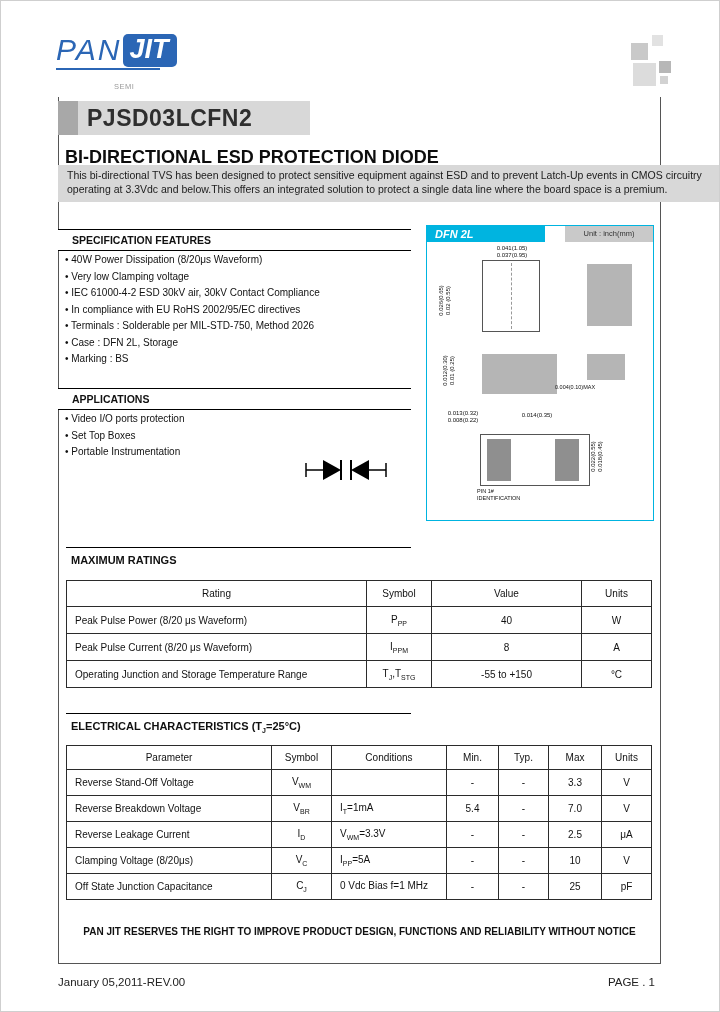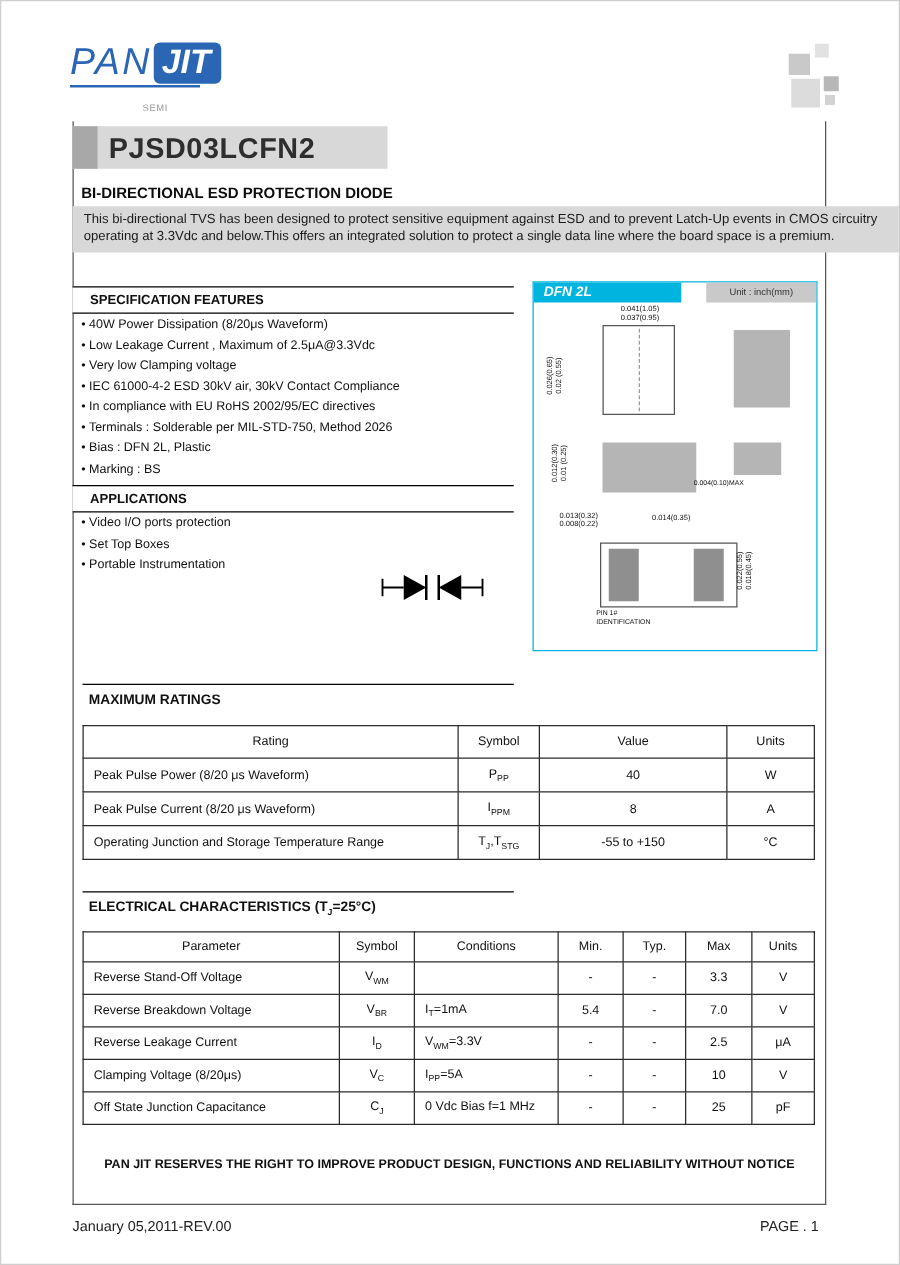--- a/index.html
+++ b/index.html
@@ -29,21 +29,21 @@
   .dq3 { left:14px; top:28px; width:23px; height:23px; background:#dcdcdc; }
   .dq4 { left:40px; top:26px; width:12px; height:12px; background:#b7b7b7; }
   .dq5 { left:41px; top:41px; width:8px;  height:8px;  background:#d2d2d2; }
 
   
   .part-bar { position:absolute; left:57px; top:100px; width:252px; height:34px;
               background:#d8d8d8; display:flex; align-items:center; }
   .part-sq { width:20px; height:34px; background:#a8a8a8; }
   .part-no { font-size:23px; font-weight:bold; color:#2e2e2e; margin-left:9px; letter-spacing:0.5px; }
 
-  .doc-title { position:absolute; left:64px; top:146px; font-size:12px; font-weight:bold; color:#0d0d0d; }
+  .doc-title { position:absolute; left:64px; top:146px; font-size:18px; font-weight:bold; color:#0d0d0d; }
 
   .intro { position:absolute; left:57px; top:164px; width:688px; background:#d8d8d8;
            padding:4px 10px 6px 9px; font-size:10.5px; line-height:13.6px; color:#1b1b1b; }
 
   
   .sec-hdr { position:absolute; left:57px; width:353px; border-top:1px solid #000; border-bottom:1px solid #000;
              padding:4px 0 4px 14px; font-size:10.5px; font-weight:bold; background:#fff; }
   .bullets { position:absolute; left:64px; width:346px; font-size:10px; color:#111; }
   .bullets div { line-height:16.5px; }
   .bullets div::before { content:"• "; }
@@ -125,26 +125,25 @@
     <div class="part-no">PJSD03LCFN2</div>
   </div>
 
   <div class="doc-title">BI-DIRECTIONAL ESD PROTECTION DIODE</div>
 
   <div class="intro">This bi-directional TVS has been designed to protect sensitive equipment against ESD and to prevent Latch-Up events in CMOS circuitry operating at 3.3Vdc and below.This offers an integrated solution to protect a single data line where the board space is a premium.</div>
 
   <div class="sec-hdr" style="top:228px;">SPECIFICATION FEATURES</div>
   <div class="bullets" style="top:251px;">
     <div>40W Power Dissipation (8/20μs Waveform)</div>
-    <div>Low Leakage Current , Maximum of 2.5μA@3.3Vdc</div>
     <div>Very low Clamping voltage</div>
     <div>IEC 61000-4-2 ESD 30kV air, 30kV Contact Compliance</div>
     <div>In compliance with EU RoHS 2002/95/EC directives</div>
     <div>Terminals : Solderable per MIL-STD-750, Method 2026</div>
-    <div>Bias : DFN 2L, Plastic</div>
+    <div>Case : DFN 2L, Storage</div>
     <div>Marking : BS</div>
   </div>
 
   <div class="sec-hdr" style="top:387px;">APPLICATIONS</div>
   <div class="bullets" style="top:410px;">
     <div>Video I/O ports protection</div>
     <div>Set Top Boxes</div>
     <div>Portable Instrumentation</div>
   </div>
 

